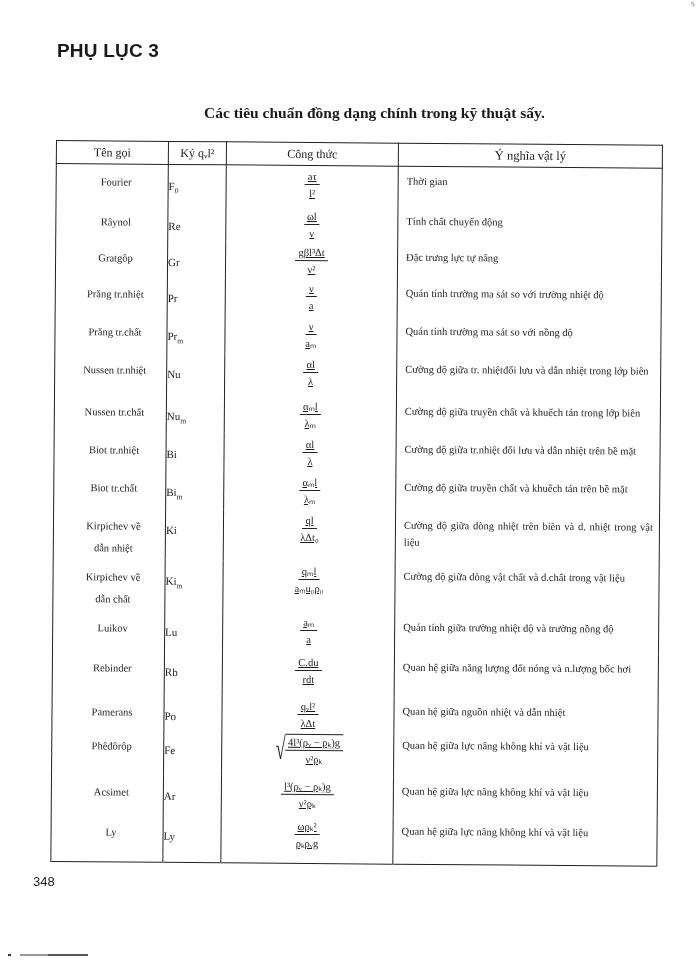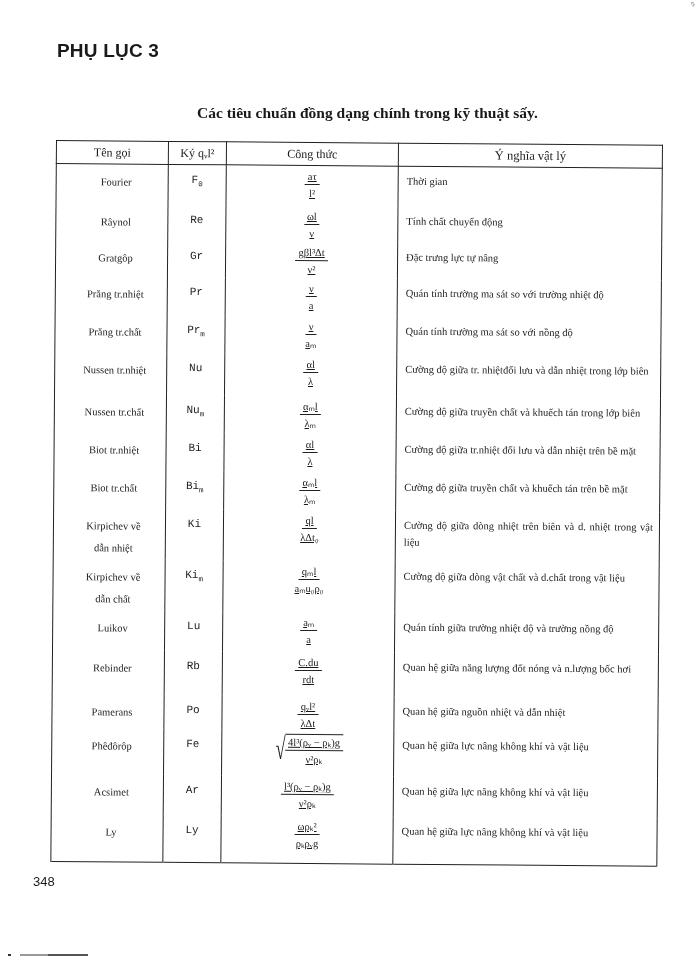--- a/index.html
+++ b/index.html
@@ -1,26 +1,26 @@
 <!DOCTYPE html>
 <html><head>
   <meta charset="utf-8">
   <style>
     html, body { margin: 0; padding: 0; background: #ffffff; }
     body { width: 700px; height: 960px; position: relative; overflow: hidden; color: #1a1a1a; font-family: "Liberation Serif", serif; }
     .appendix-title { position: absolute; left: 57px; top: 40px; font-family: "Liberation Sans", sans-serif; font-weight: bold; font-size: 19px; letter-spacing: 0.2px; }
-    .table-caption { position: absolute; left: 197px; top: 104px; font-weight: bold; font-size: 15.5px; }
+    .table-caption { position: absolute; left: 204px; top: 104px; font-weight: bold; font-size: 15.5px; }
     .table-wrap { position: absolute; left: 56px; top: 140px; width: 606px; transform: rotate(0.45deg); transform-origin: 0 0; }
     table { border-collapse: collapse; width: 606px; border: 1.4px solid #222; table-layout: fixed; }
     th { font-weight: normal; font-size: 12px; height: 22px; border: 1.2px solid #222; padding: 0; text-align: center; }
     th.col-meaning { font-size: 12.5px; }
     td { font-size: 10.5px; vertical-align: top; padding: 0; border-left: 1.2px solid #222; border-right: 1.2px solid #222; }
     td.name { padding: 7px 0 0 8px; text-align: left; line-height: 22px; margin-top:-4px;}
     td.name span.line { display:block; line-height: 22px; text-align: center; }
-    td.sym { text-align: center; padding-top: 9px; font-size: 11px; font-family: Liberation Mono, monospace; }
+    td.sym { text-align: left; padding-top: 15px; font-size: 11px; }
     td.formula { text-align: center; padding-top: 4px; }
     td.meaning { padding: 6px 6px 0 8px; line-height: 17px; text-align: justify; }
     sub, sup { font-size: 7.5px; }
     .frac { display: inline-flex; flex-direction: column; align-items: center; font-size: 10.5px; line-height: 13px; text-decoration: underline; }
     .frac .num { border-bottom: 1px solid #222; padding: 0 3px 1px 3px; }
     .frac .den { padding-top: 2px; text-align: center; }
     .sqrt { display: inline-flex; align-items: stretch; }
     .sqrt .rad { font-size: 30px; line-height: 30px; transform: scaleX(0.6); margin-right: -4px; }
     .sqrt .body { border-top: 1px solid #222; padding-top: 1px; }
     .page-number { position: absolute; left: 33px; top: 874px; font-family: "Liberation Sans", sans-serif; font-size: 13px; }

